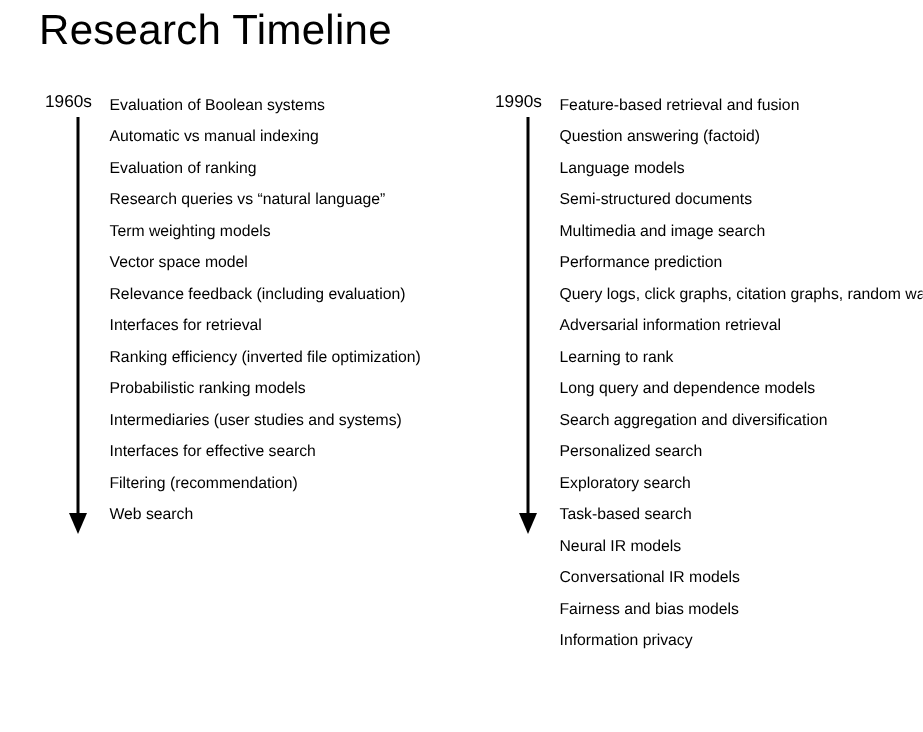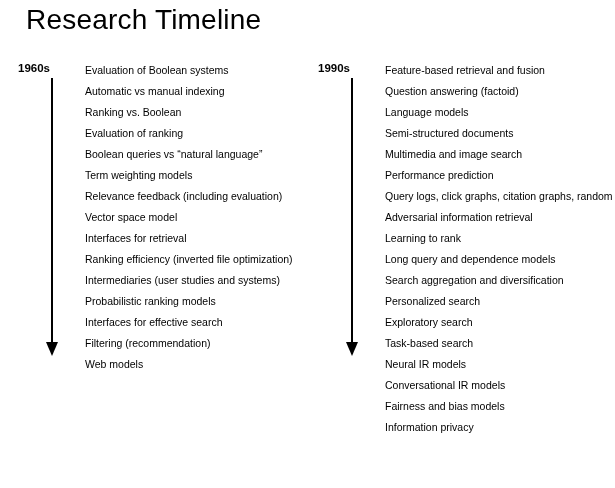--- a/index.html
+++ b/index.html
@@ -33,23 +33,23 @@
   .column {
     position: absolute;
     top: 58px;
   }
   .col-left { left: 18px; }
   .col-right { left: 318px; }
 
   .decade-label {
     position: absolute;
     top: 4px;
-    left: 0px;
+    left: 12px;
     font-size: 11.5px;
-    font-weight: bold;
+    font-weight: normal;
     color: #000000;
   }
   .arrow {
     position: absolute;
     left: 28px;
     top: 20px;
     width: 12px;
     height: 282px;
   }
   .arrow-shaft {
@@ -68,21 +68,20 @@
     height: 0;
     border-left: 6px solid transparent;
     border-right: 6px solid transparent;
     border-top: 14px solid #000000;
   }
   .items {
     position: absolute;
     left: 55px;
     top: 2px;
     width: 300px;
-    margin-left: 12px;
   }
   .item {
     font-size: 10.5px;
     line-height: 11px;
     height: 21px;
     display: flex;
     align-items: center;
     white-space: nowrap;
     color: #000000;
   }
@@ -96,33 +95,32 @@
 
   <div class="column col-left">
     <div class="decade-label">1960s</div>
     <div class="arrow">
       <div class="arrow-shaft"></div>
       <div class="arrow-head"></div>
     </div>
     <div class="items">
       <div class="item">Evaluation of Boolean systems</div>
       <div class="item">Automatic vs manual indexing</div>
-      <div class="item">Ranking vs. Boolean</div>
       <div class="item">Evaluation of ranking</div>
-      <div class="item">Boolean queries vs “natural language”</div>
+      <div class="item">Research queries vs “natural language”</div>
       <div class="item">Term weighting models</div>
+      <div class="item">Vector space model</div>
       <div class="item">Relevance feedback (including evaluation)</div>
-      <div class="item">Vector space model</div>
       <div class="item">Interfaces for retrieval</div>
       <div class="item">Ranking efficiency (inverted file optimization)</div>
+      <div class="item">Probabilistic ranking models</div>
       <div class="item">Intermediaries (user studies and systems)</div>
-      <div class="item">Probabilistic ranking models</div>
       <div class="item">Interfaces for effective search</div>
       <div class="item">Filtering (recommendation)</div>
-      <div class="item">Web models</div>
+      <div class="item">Web search</div>
     </div>
   </div>
 
   <div class="column col-right">
     <div class="decade-label">1990s</div>
     <div class="arrow">
       <div class="arrow-shaft"></div>
       <div class="arrow-head"></div>
     </div>
     <div class="items">

